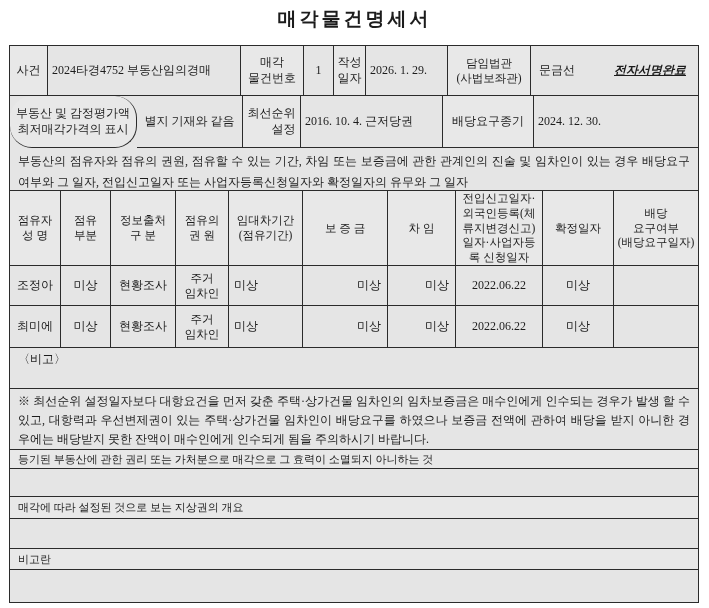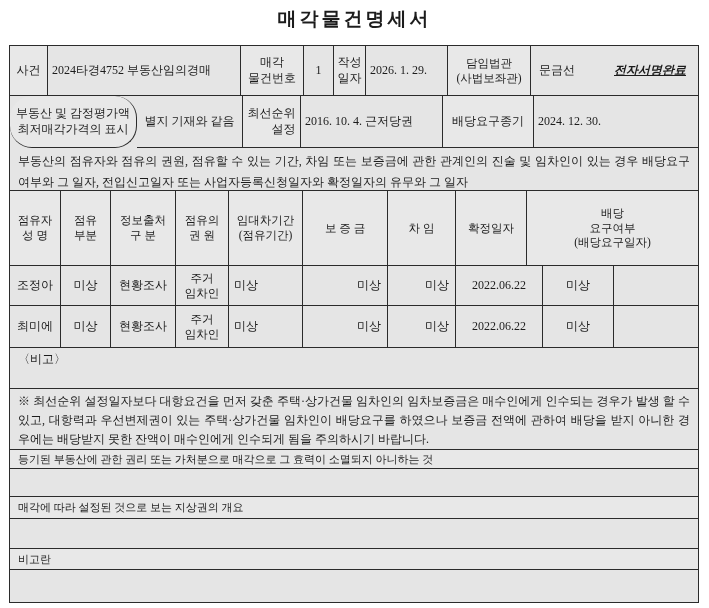--- a/index.html
+++ b/index.html
@@ -128,20 +128,21 @@
           </span>
         </div>
       <div class="cell hd wC5 smallhd">
           <span>
             <span class="ln">임대차기간</span>
             <span class="ln">(점유기간)</span>
           </span>
         </div>
       <div class="cell hd wC6 smallhd">보 증 금</div>
       <div class="cell hd wC7 smallhd">차 임</div>
+      <div class="cell hd wC8 wrapcell">전입신고일자·외국인등록(체류지변경신고)일자·사업자등록 신청일자</div>
       <div class="cell hd wC9 smallhd">확정일자</div>
       <div class="cell hd grow smallhd">
           <span>
             <span class="ln">배당</span>
             <span class="ln">요구여부</span>
             <span class="ln">(배당요구일자)</span>
           </span>
         </div>
     </div>
 

